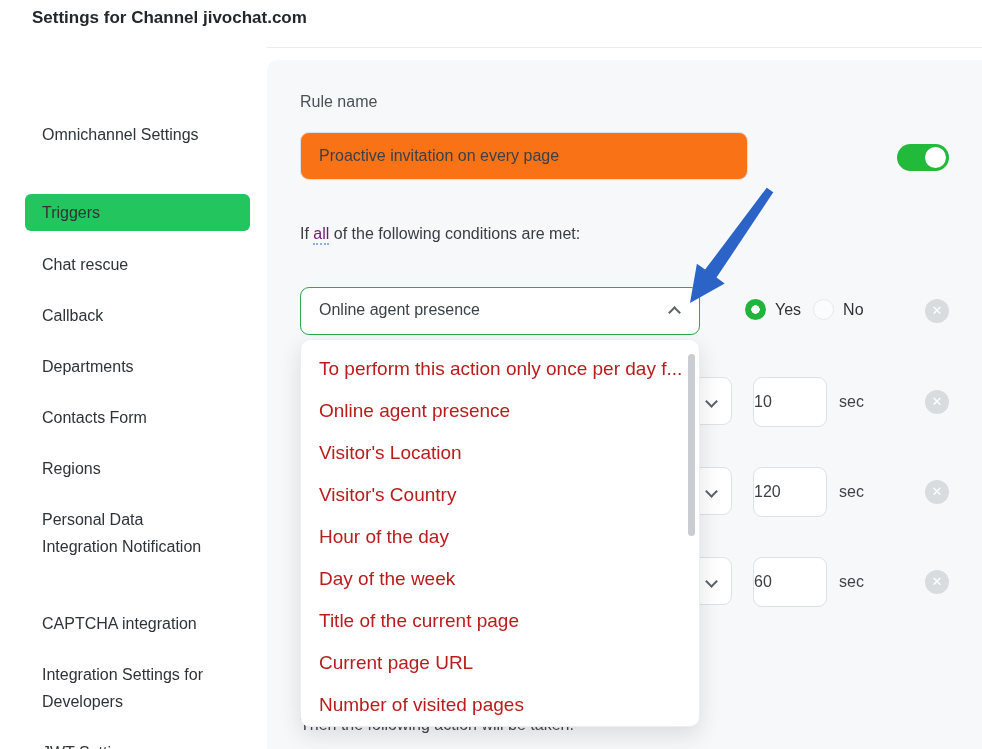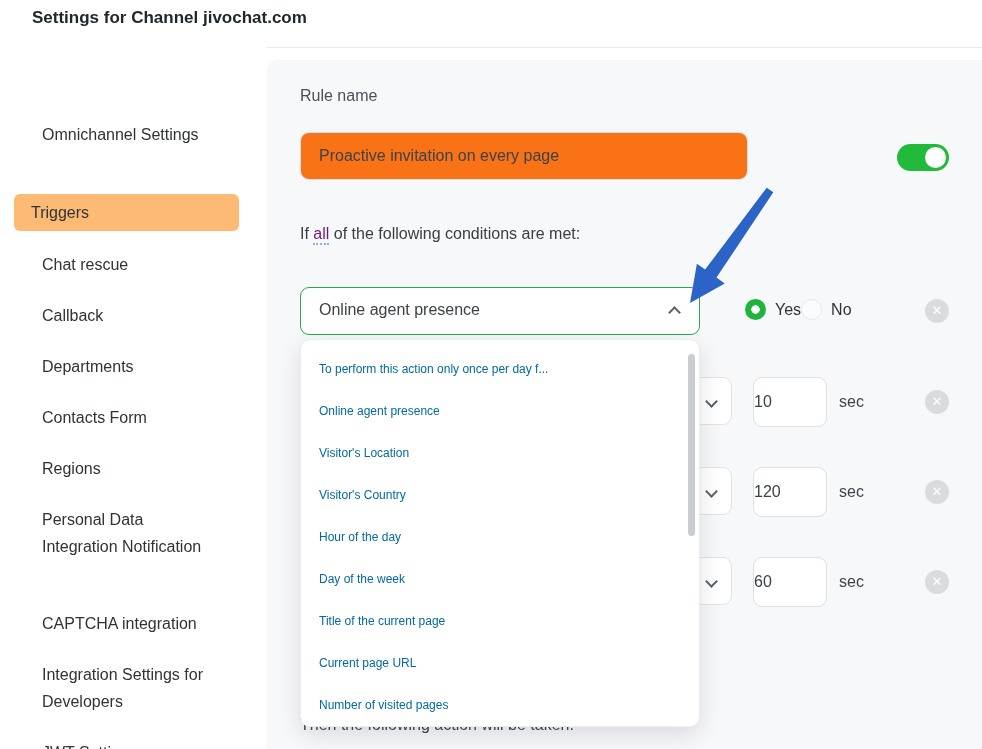--- a/index.html
+++ b/index.html
@@ -6,46 +6,46 @@
   html,body { background:#fff; }
   body { font-family:"Liberation Sans","DejaVu Sans",sans-serif; color:#2f3337; }
   .page { position:relative; width:982px; height:749px; background:#fff; overflow:hidden; }
 
   .app-title { position:absolute; left:32px; top:8px; font-size:17px; font-weight:600; color:#22272c; }
   .top-divider { position:absolute; left:0; top:47px; width:100%; height:1px; background:#e9ebee; }
 
   
   .sidebar { position:absolute; left:0; top:47px; width:267px; height:702px; background:#fff; }
   .side-item { position:absolute; left:42px; width:170px; font-size:16px; line-height:27px; color:#2f3337; cursor:pointer; }
-  .side-item.active { left:14px; width:225px; padding:5px 0 5px 17px; background:#fdba74; border-radius:6px; }
+  .side-item.active { left:25px; width:225px; padding:5px 0 5px 17px; background:#22c55e; border-radius:6px; }
 
   
   .main { position:absolute; left:267px; top:60px; width:715px; height:689px; background:#f7f8fa; border-radius:10px 0 0 0; }
 
-  .field-label { position:absolute; left:300px; top:87px; font-size:16px; color:#4a5058; }
+  .field-label { position:absolute; left:300px; top:93px; font-size:16px; color:#4a5058; }
   .rule-input { position:absolute; left:300px; top:132px; width:448px; height:48px; background:#f97316;
     border:1px solid #dde0e5; border-radius:9px; font-size:16px; color:#3c4147; padding:0 18px;
     font-family:inherit; outline:none; }
 
   .toggle { position:absolute; left:897px; top:144px; width:52px; height:27px; background:#22ba3b; border-radius:14px; cursor:pointer; }
   .toggle .knob { position:absolute; right:3px; top:3px; width:21px; height:21px; background:#fff; border-radius:50%; }
 
   .cond-line { position:absolute; left:300px; top:225px; font-size:16px; color:#383d44; }
   .cond-link { color:#701a75; border-bottom:2px dotted #8ab1e8; padding-bottom:1px; cursor:pointer;margin-top:8px; }
 
   .select1 { position:absolute; left:300px; top:287px; width:400px; height:48px; background:#fff;
     border:1.5px solid #2aa851; border-radius:9px; cursor:pointer; z-index:2; }
   .select1 .sel-text { position:absolute; left:18px; top:13px; font-size:16px; color:#3c4147; }
 
   .chev { display:inline-block; width:9px; height:9px; border-right:2px solid #5b6168; border-bottom:2px solid #5b6168; }
   .chev.up { transform:rotate(-135deg); }
   .chev.down { transform:rotate(45deg); }
   .select1 .chev { position:absolute; right:20px; top:20px; }
 
-  .radio-group { position:absolute; left:737px; top:299px; display:flex; align-items:center; gap:0; z-index:2;padding-left:8px; }
+  .radio-group { position:absolute; left:737px; top:299px; display:flex; align-items:center; gap:12px; z-index:2;padding-left:8px; }
   .radio-opt { display:flex; align-items:center; gap:9px; cursor:pointer; }
   .radio-circle { width:21px; height:21px; border-radius:50%; }
   .radio-circle.on { background:radial-gradient(circle,#ffffff 0 4px,#1fb53c 4.5px); }
   .radio-circle.off { background:#fbfcfd; border:1px solid #e6e8eb; }
   .radio-label { font-size:16px; color:#2e3338; }
 
   .xbtn { position:absolute; width:24px; height:24px; border-radius:50%; background:#d9dcdf; color:#fff;
     font-size:13px; font-weight:bold; text-align:center; line-height:24px; cursor:pointer; z-index:2; user-select:none; }
 
   
@@ -53,21 +53,21 @@
   .hid-select .chev { position:absolute; right:15px; top:19px; }
   .num-input { position:absolute; left:753px; width:74px; height:50px; background:#fff; border:1px solid #dde0e5;
     border-radius:9px; font-size:16px; color:#3c4147; font-family:inherit; outline:none; z-index:1; }
   .sec-label { position:absolute; left:839px; font-size:16px; color:#3d4249; z-index:1; }
 
   .then-text { position:absolute; left:300px; top:716px; font-size:16px; color:#3f444b; z-index:1; }
 
   
   .dropdown { position:absolute; left:300px; top:339px; width:400px; height:388px; background:#fff;
     border:1px solid #ecedf0; border-radius:10px; box-shadow:0 8px 22px rgba(40,50,60,.14); z-index:5; padding-top:8px; overflow:hidden; }
-  .dropdown li { list-style:none; height:42px; line-height:42px; padding-left:18px; font-size:12px; color:#0369a1;
+  .dropdown li { list-style:none; height:42px; line-height:42px; padding-left:18px; font-size:19px; color:#b91c1c;
     white-space:nowrap; overflow:hidden; cursor:pointer; }
   .dd-scrollbar { position:absolute; right:4px; top:14px; width:7px; height:182px; background:#c9ccd1; border-radius:4px; cursor:pointer; }
 
   .arrow-anno { position:absolute; left:650px; top:178px; width:145px; height:140px; z-index:10; pointer-events:none; }
 </style>
 </head>
 <body>
 
 <div class="page">
 

